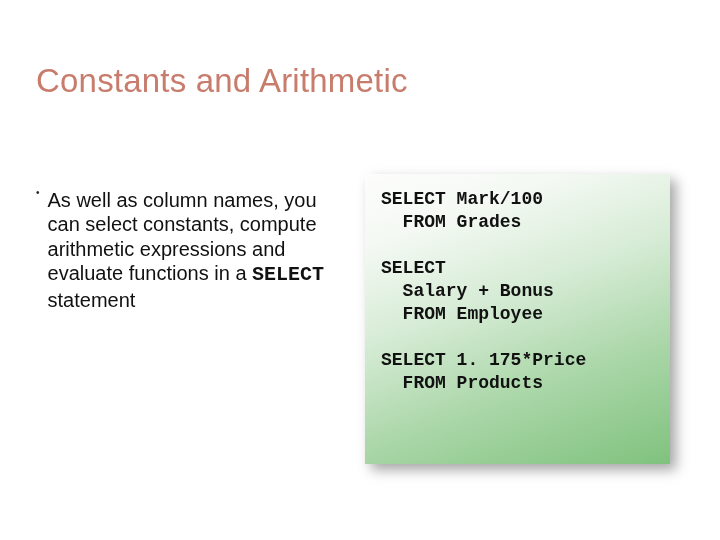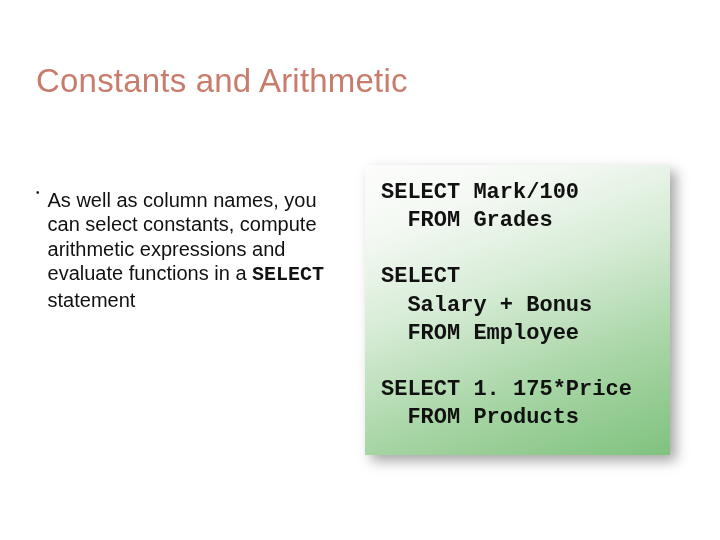--- a/index.html
+++ b/index.html
@@ -50,30 +50,30 @@
     line-height: 1.22;
     margin-top: 8px;
   }
   .bullet-text .mono {
     font-family: "Courier New", Courier, monospace;
     font-weight: bold;
   }
   .code-box {
     position: absolute;
     left: 365px;
-    top: 165px;
+    top: 174px;
     width: 305px;
     height: 290px;
     background: linear-gradient(160deg, #fdfdfc 0%, #f4f9f3 18%, #d7ecd6 42%, #a9d6a7 70%, #80c27e 100%);
     box-shadow: 6px 6px 12px rgba(0,0,0,0.35);
     box-sizing: border-box;
     padding: 14px 10px 10px 16px;
     font-family: "Courier New", Courier, monospace;
     font-weight: bold;
-    font-size: 22px;
+    font-size: 18px;
     line-height: 1.28;
     color: #111;
     white-space: pre;
   }
 </style>
 </head>
 <body>
 
 <div class="slide">
 

